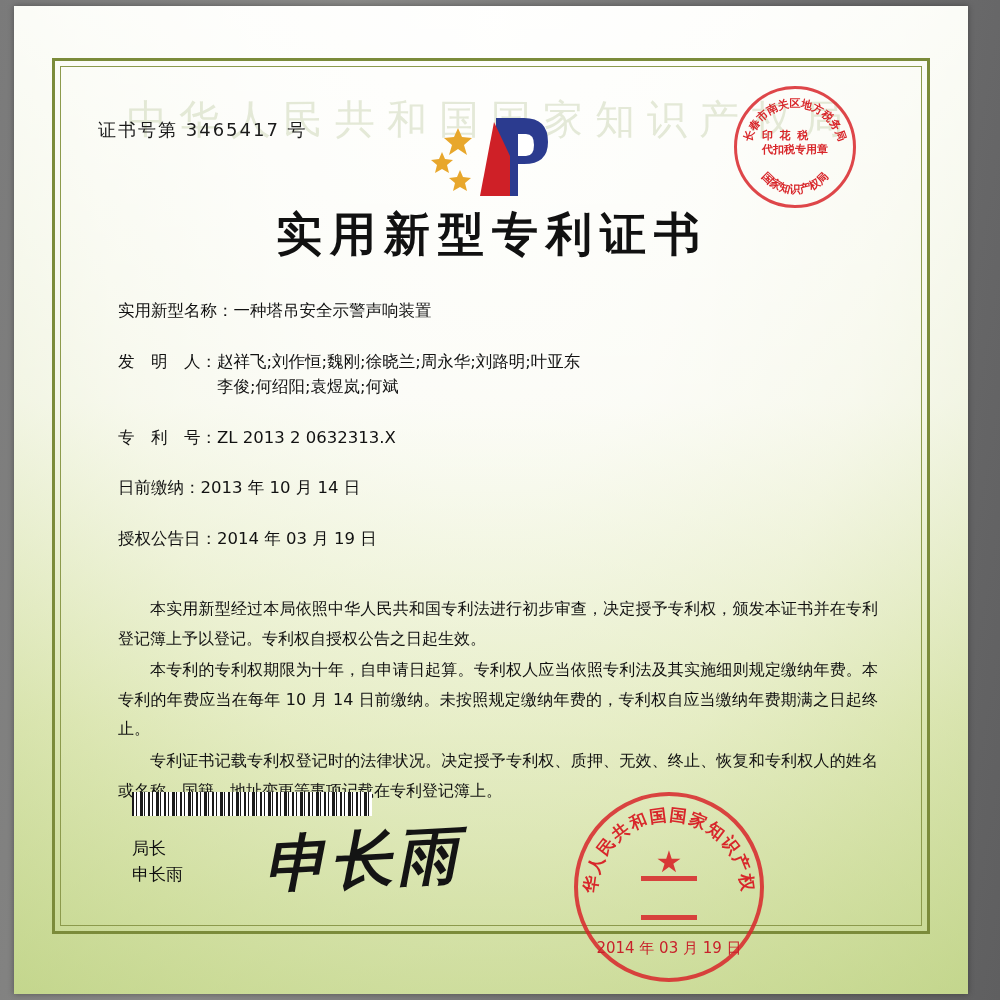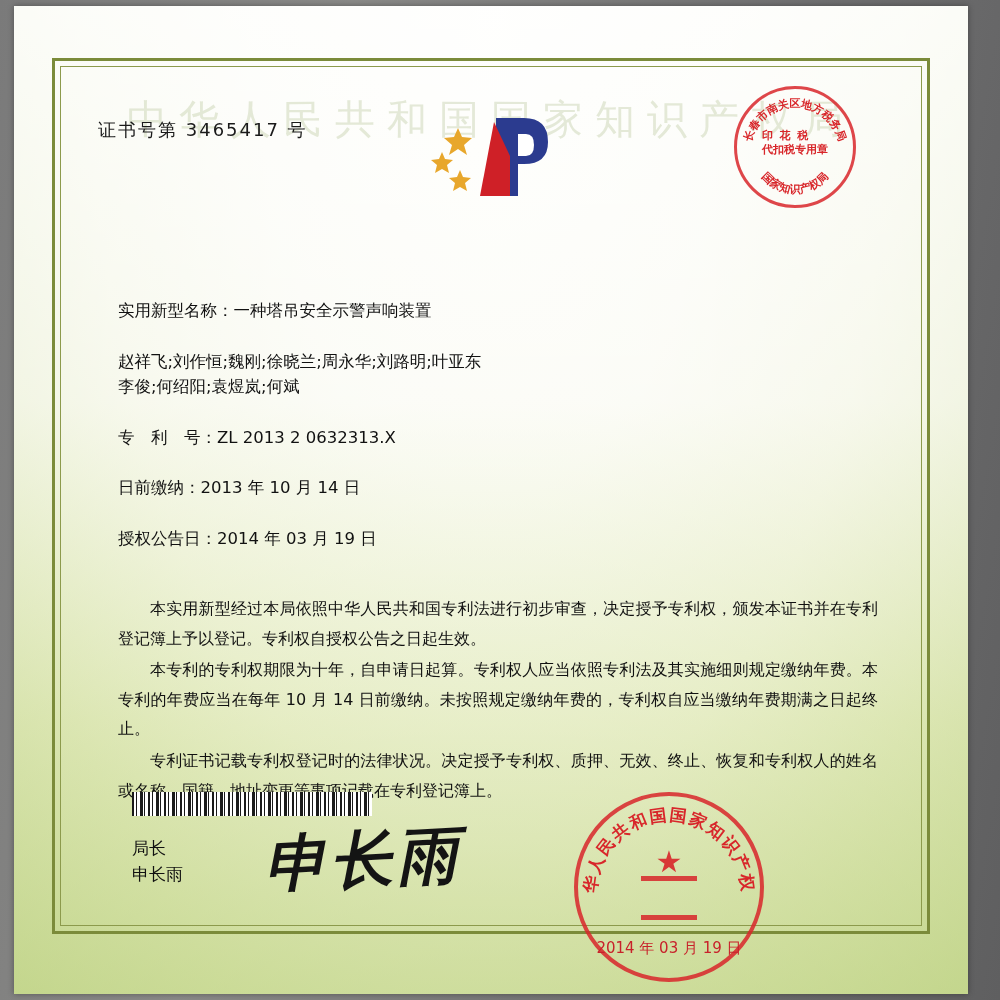--- a/index.html
+++ b/index.html
@@ -325,29 +325,31 @@
           <text>
             <textPath href="#arcBottom" startOffset="50%" text-anchor="middle">国家知识产权局</textPath>
           </text>
         </svg>
         <div class="inner-lines">
           <div>印 花 税</div>
           <div>代扣税专用章</div>
         </div>
       </div>
 
+      <div class="title">实用新型专利证书</div>
 
       <div class="fields">
 
         <div class="field-row">
           <span class="field-label">实用新型名称：</span>
           <span class="field-value">一种塔吊安全示警声响装置</span>
         </div>
 
         <div class="field-row inventors">
+          <span class="field-label">发　明　人：</span>
           <span class="field-value">
             <span>赵祥飞;刘作恒;魏刚;徐晓兰;周永华;刘路明;叶亚东</span>
             <span class="line2">李俊;何绍阳;袁煜岚;何斌</span>
           </span>
         </div>
 
         <div class="field-row">
           <span class="field-label">专　利　号：</span>
           <span class="field-value">ZL 2013 2 0632313.X</span>
         </div>

